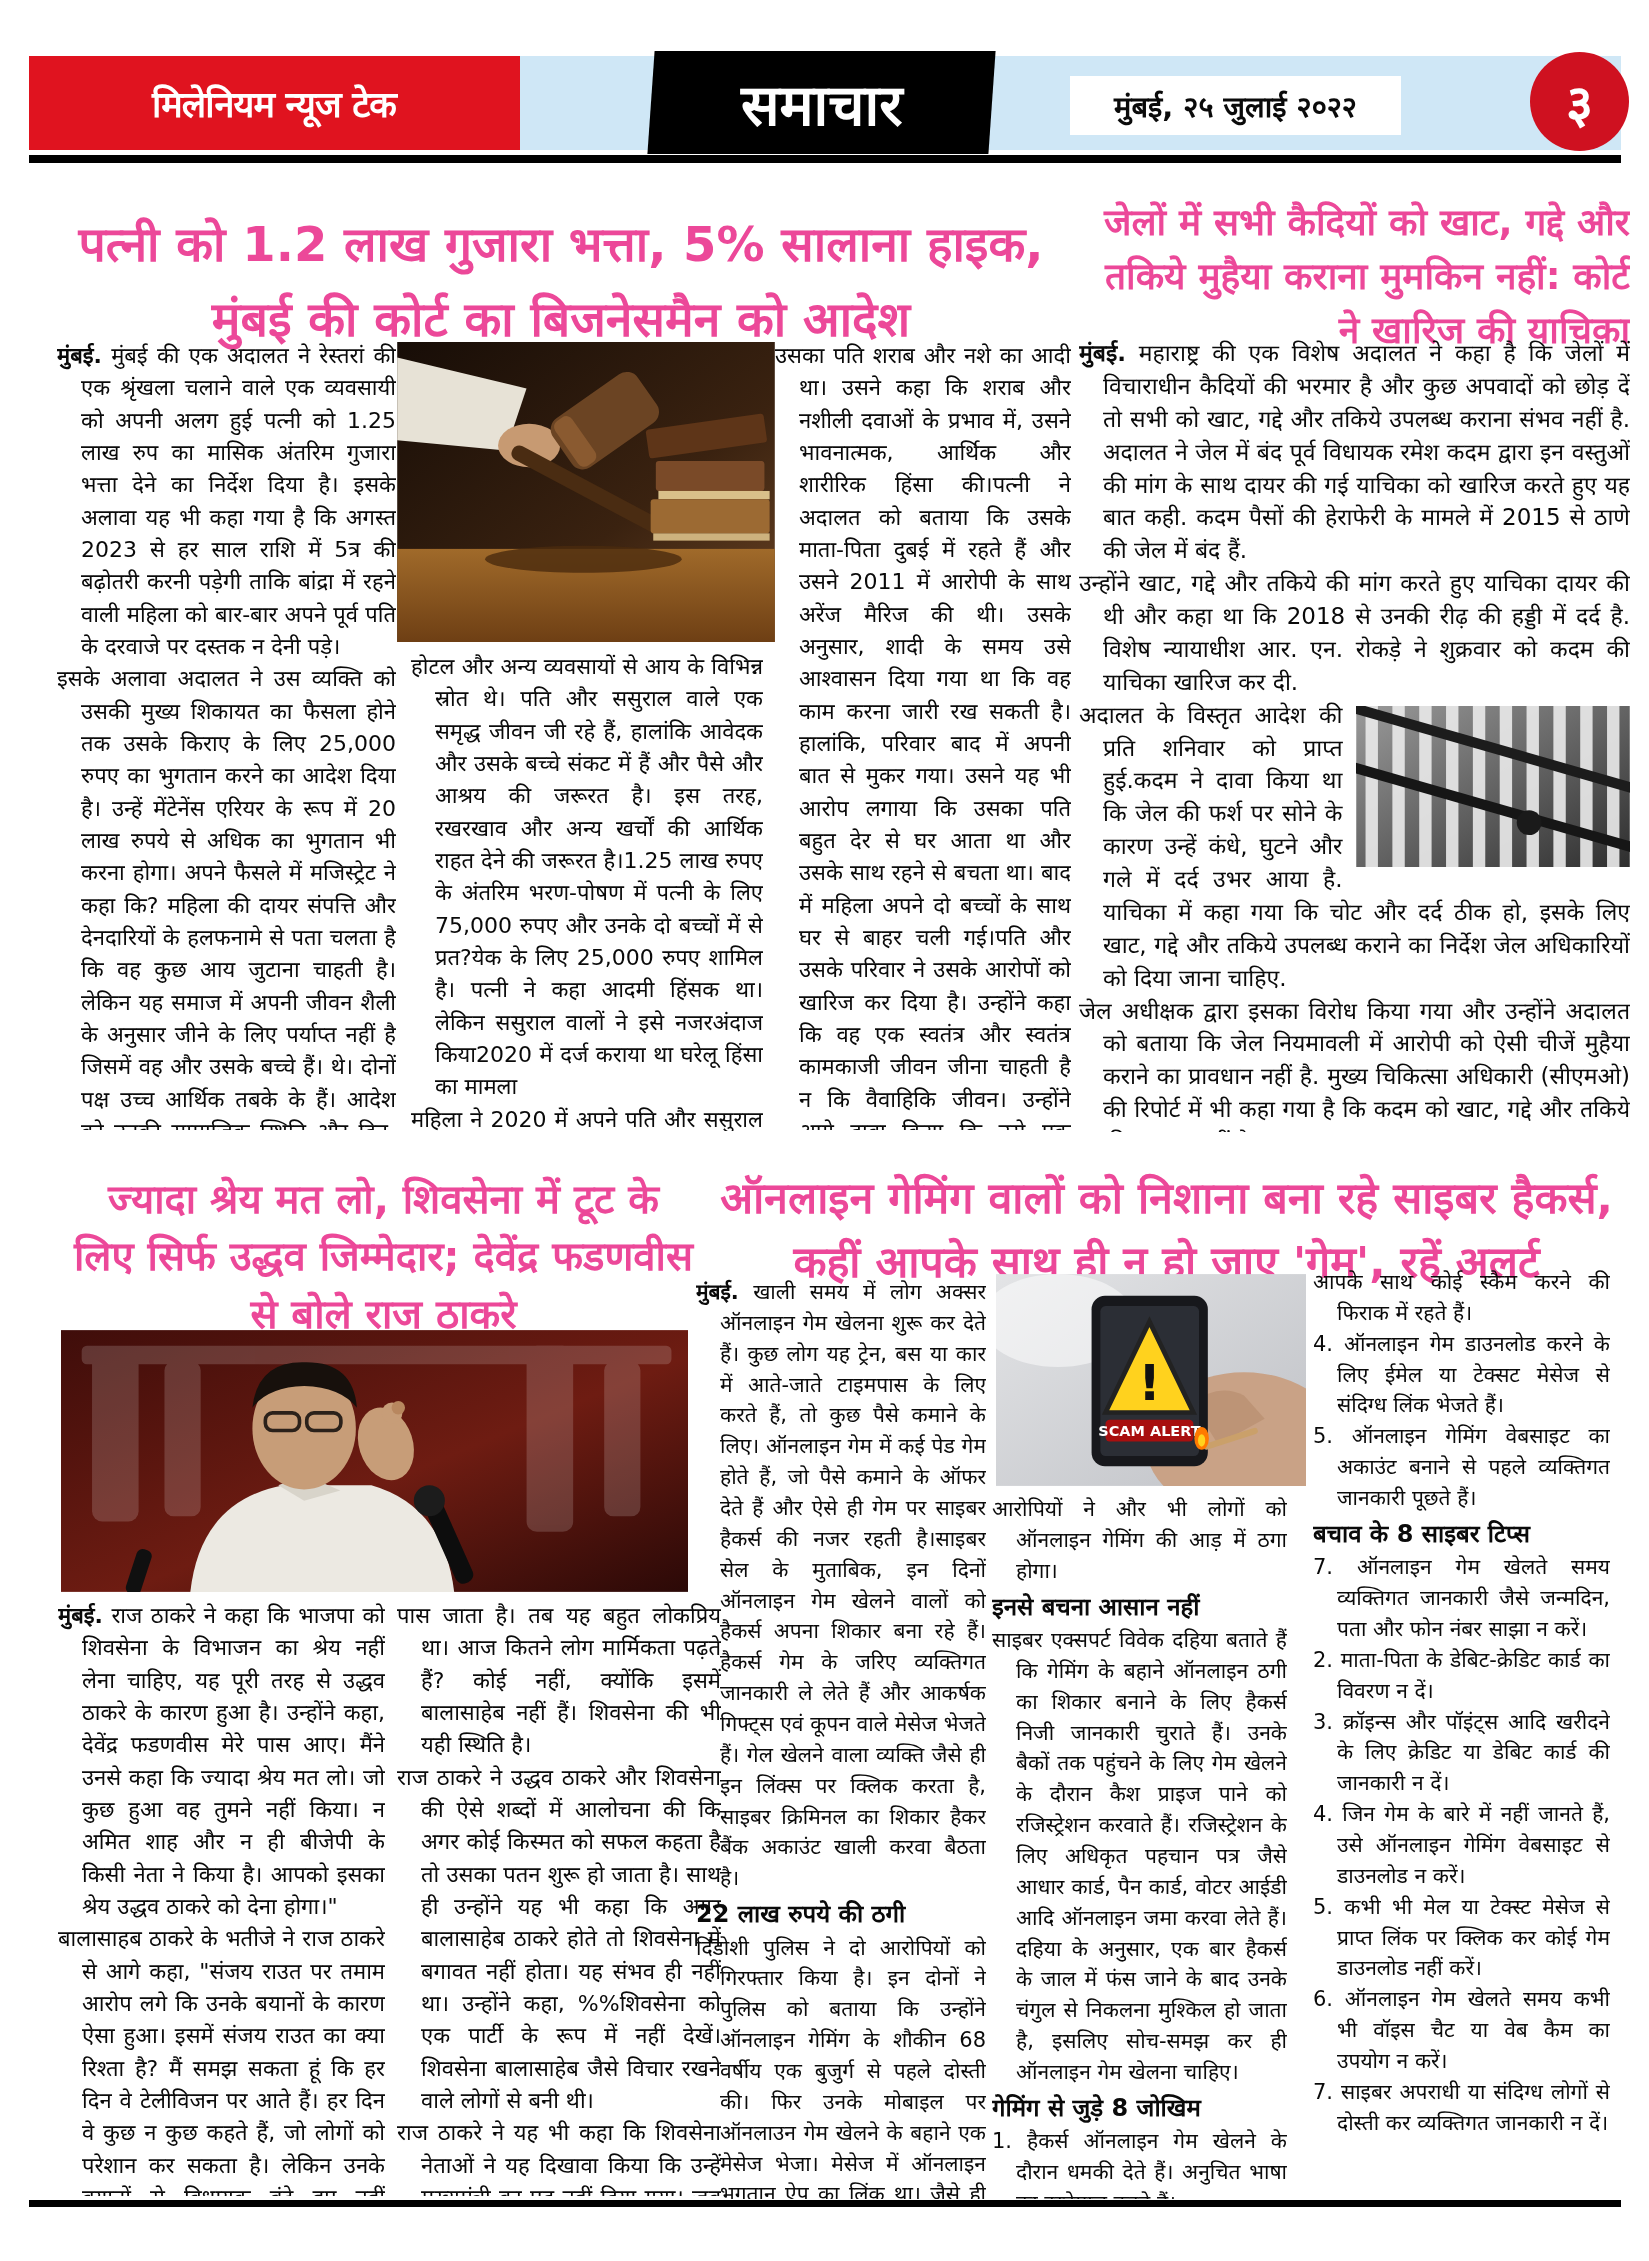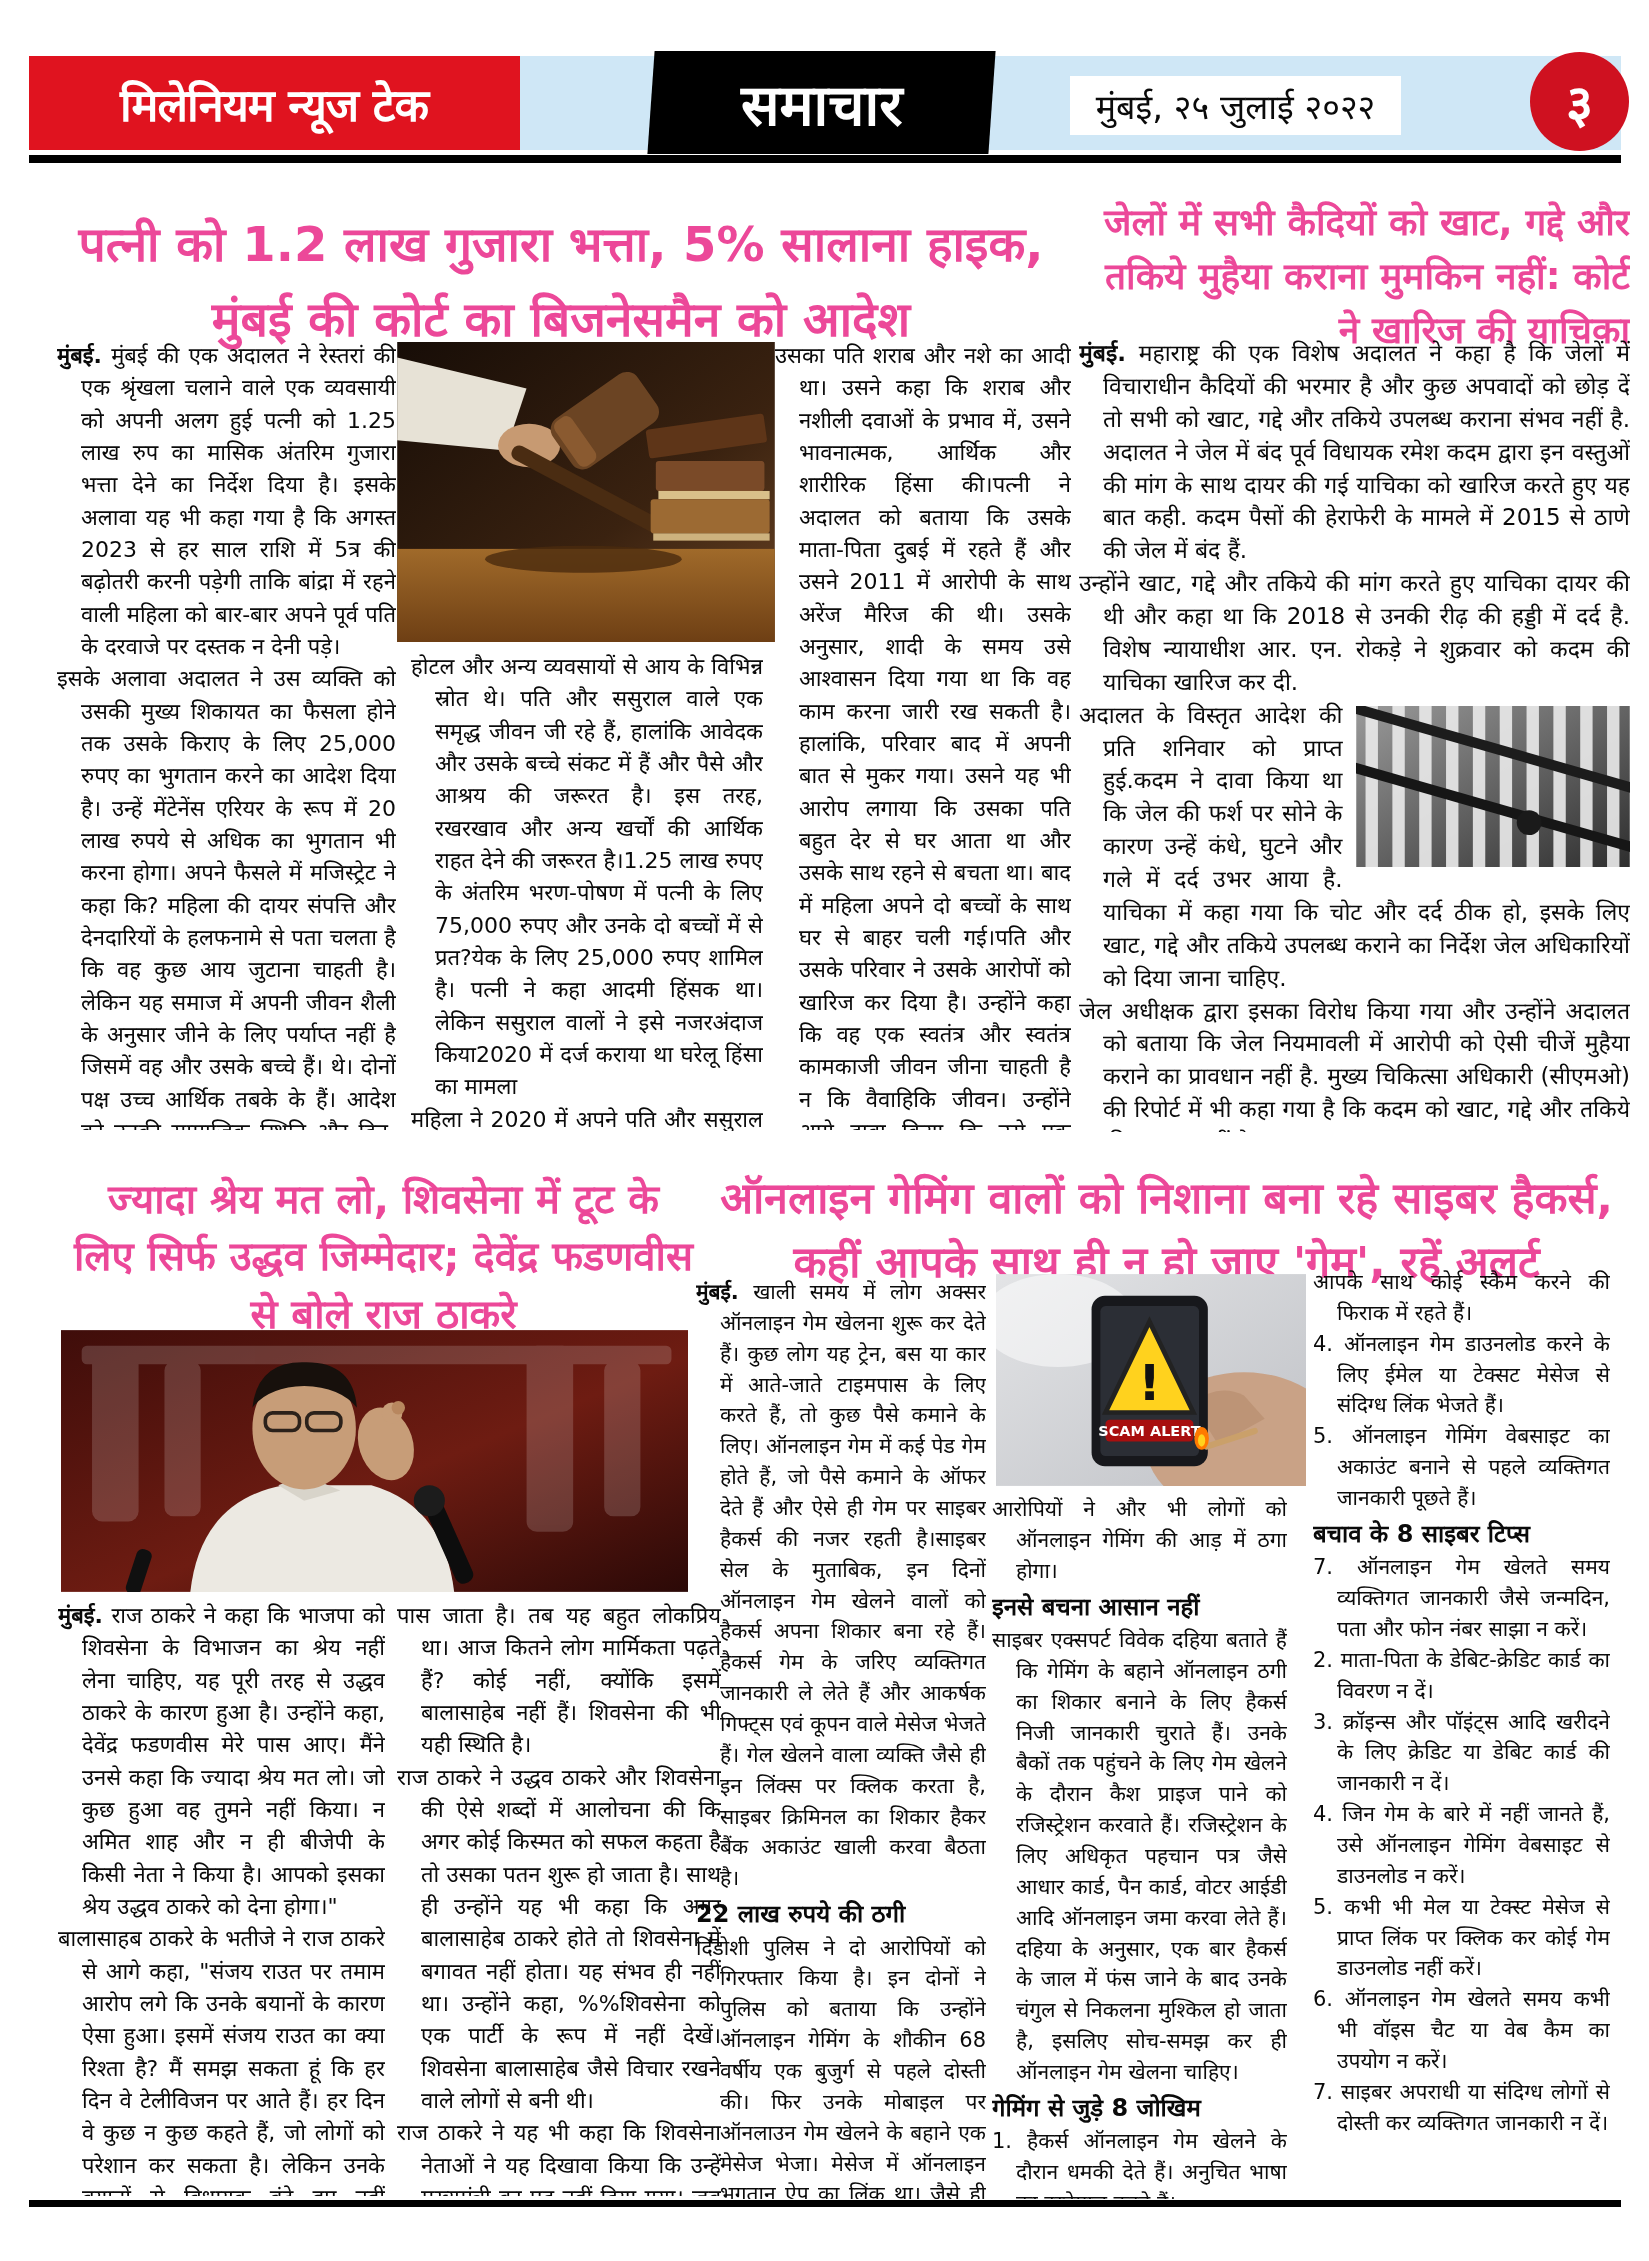--- a/index.html
+++ b/index.html
@@ -3,27 +3,27 @@
 <meta charset="utf-8">
 <style>
   html,body{margin:0;padding:0;background:#e8e8e8;}
   .page{position:relative;width:1650px;height:2261px;background:#ffffff;
         font-family:"DejaVu Sans", sans-serif;color:#0a0a0a;overflow:hidden;}
   .abs{position:absolute;}
   
   .mast-band{left:28.5px;top:56px;width:1592px;height:94px;background:#cfe7f6;}
   .brand-box{left:28.5px;top:56px;width:491px;height:94px;background:#e0131f;
              display:flex;align-items:center;justify-content:center;}
-  .brand-box span{color:#fff;font-weight:bold;font-size:45px;letter-spacing:-1px;}
+  .brand-box span{color:#fff;font-weight:bold;font-size:36px;letter-spacing:-1px;}
   .section-box{left:651px;top:51px;width:341px;height:103px;background:#000;
                transform:skewX(-4deg);display:flex;align-items:center;justify-content:center;}
   .section-box span{color:#fff;font-weight:bold;font-size:57px;transform:skewX(4deg);}
   .date-box{left:1070px;top:76px;width:331px;height:59px;background:#fff;
             display:flex;align-items:center;justify-content:center;}
-  .date-box span{font-weight:normal;font-size:34px;}
+  .date-box span{font-weight:bold;font-size:29px;}
   .page-circle{left:1530px;top:52px;width:99px;height:99px;border-radius:50%;
                background:#cf1120;display:flex;align-items:center;justify-content:center;}
   .page-circle span{color:#fff;font-weight:bold;font-size:52px;}
   .rule-top{left:28.5px;top:155px;width:1592px;height:7.8px;background:#000;}
   .rule-bottom{left:28.5px;top:2200px;width:1592px;height:6.7px;background:#000;}
   
   .headline{font-weight:bold;text-align:center;color:#ec4899;overflow:hidden;}
   .a1-headline{left:54px;top:175px;width:1014px;height:161px;font-size:48px;line-height:1.56;}
   .a2-headline{left:1079px;top:171px;width:551px;height:172px;font-size:37px;line-height:1.46;text-align:right;}
   .a3-headline{left:72px;top:1144px;width:623px;height:184px;font-size:40px;line-height:1.44;}

